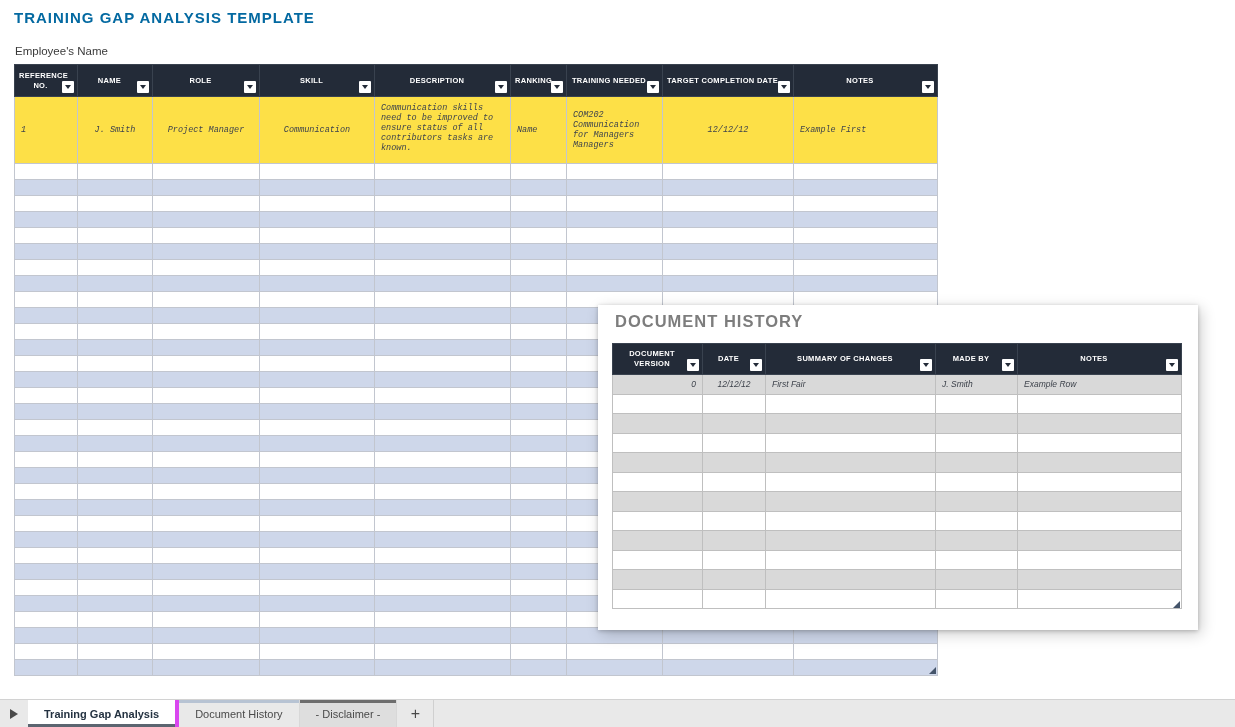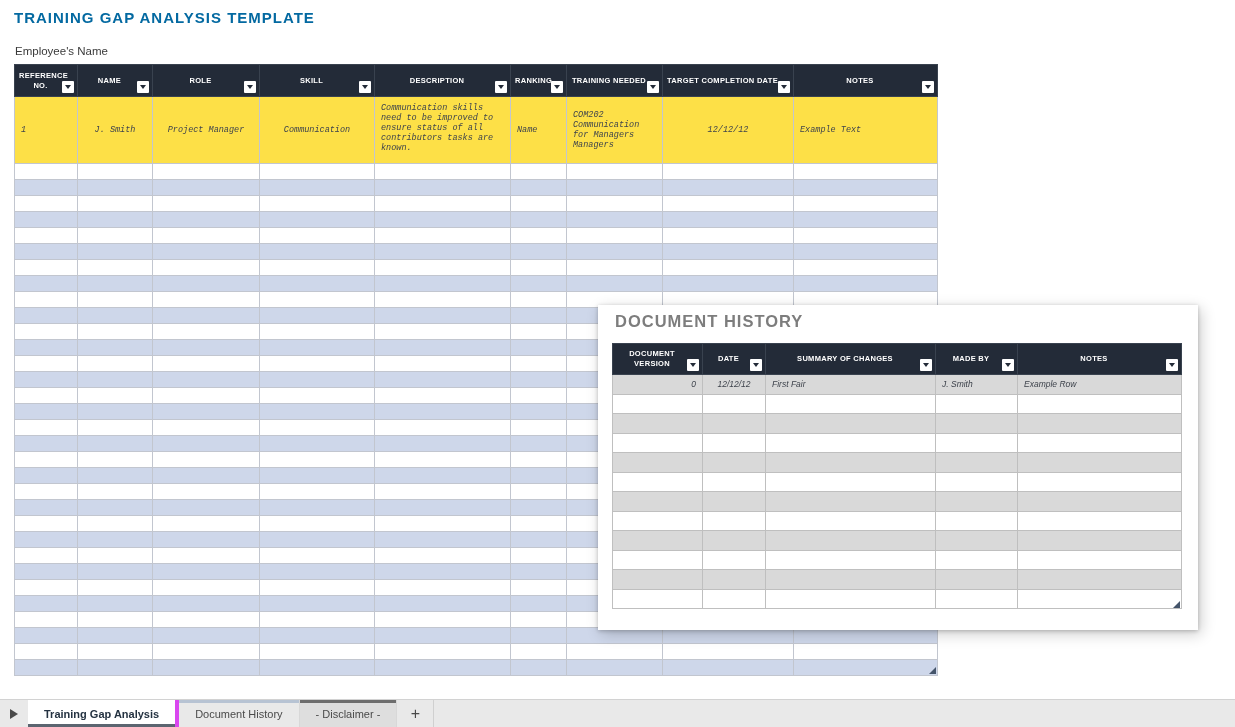--- a/index.html
+++ b/index.html
@@ -126,21 +126,21 @@
         <tbody>
           <tr class="data-row">
             <td class="c-left">1</td>
             <td class="c-center">J. Smith</td>
             <td class="c-center">Project Manager</td>
             <td class="c-center">Communication</td>
             <td class="c-left va-top">Communication skills need to be improved to ensure status of all contributors tasks are known.</td>
             <td class="c-left">Name</td>
             <td class="c-left">COM202 Communication for Managers Managers</td>
             <td class="c-center">12/12/12</td>
-            <td class="c-left">Example Text</td>
+            <td class="c-left">Example First</td>
           </tr>
           <tr class="empty">
             <td class="r-white"></td>
             <td class="r-white"></td>
             <td class="r-white"></td>
             <td class="r-white"></td>
             <td class="r-white"></td>
             <td class="r-white"></td>
             <td class="r-white"></td>
             <td class="r-white"></td>

